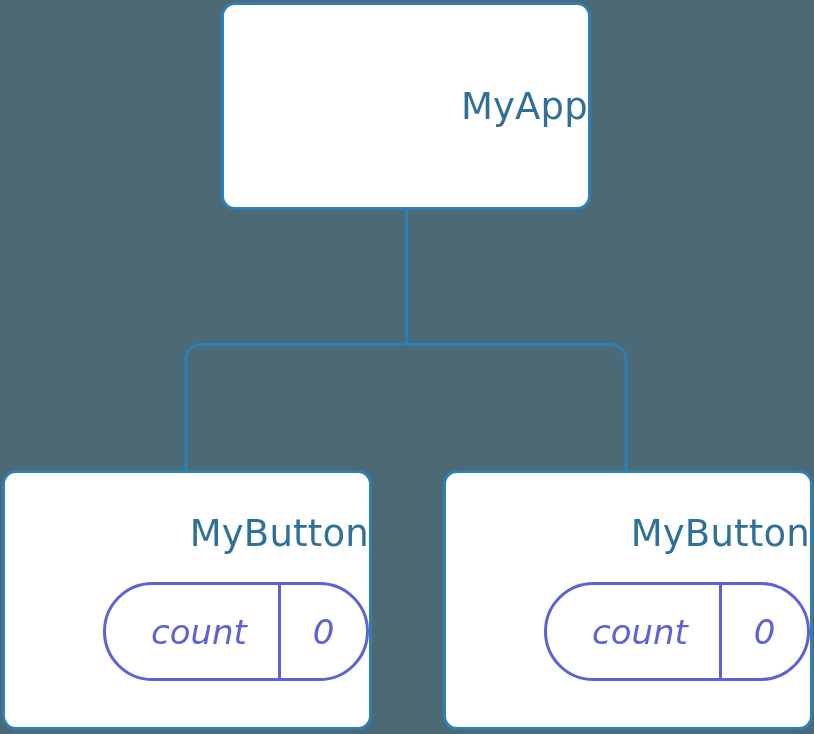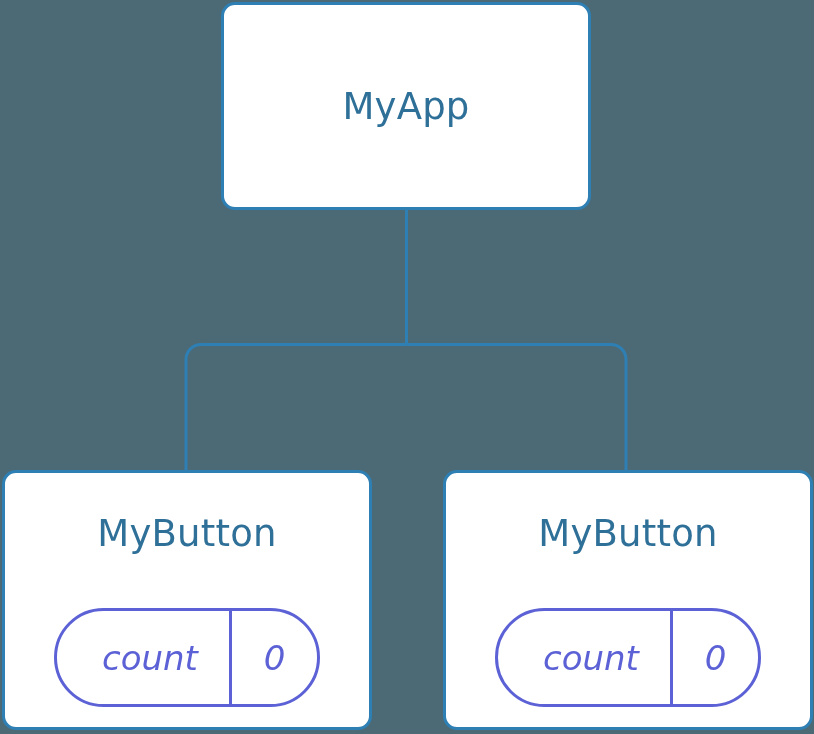--- a/index.html
+++ b/index.html
@@ -34,39 +34,38 @@
 
   
   .node {
     position: absolute;
     box-sizing: border-box;
     background: #ffffff;
     border: 3px solid #2e7fb3;
     border-radius: 14px;
     display: flex;
     flex-direction: column;
-    align-items: center;
+    align-items: flex-end;
     z-index: 2;
   }
 
   .node-root {
     left: 221px;
     top: 2px;
     width: 370px;
     height: 208px;
     justify-content: center;
   }
 
   .node-leaf {
     width: 370px;
     height: 260px;
     top: 470px;
     justify-content: flex-start;
     padding-top: 42px;
-    gap: 26px;
   }
 
   .node-leaf.left  { left: 2px; }
   .node-leaf.right { left: 443px; }
 
   .node-title {
     color: #2f7099;
     font-size: 37px;
     line-height: 1;
     letter-spacing: 0.2px;

